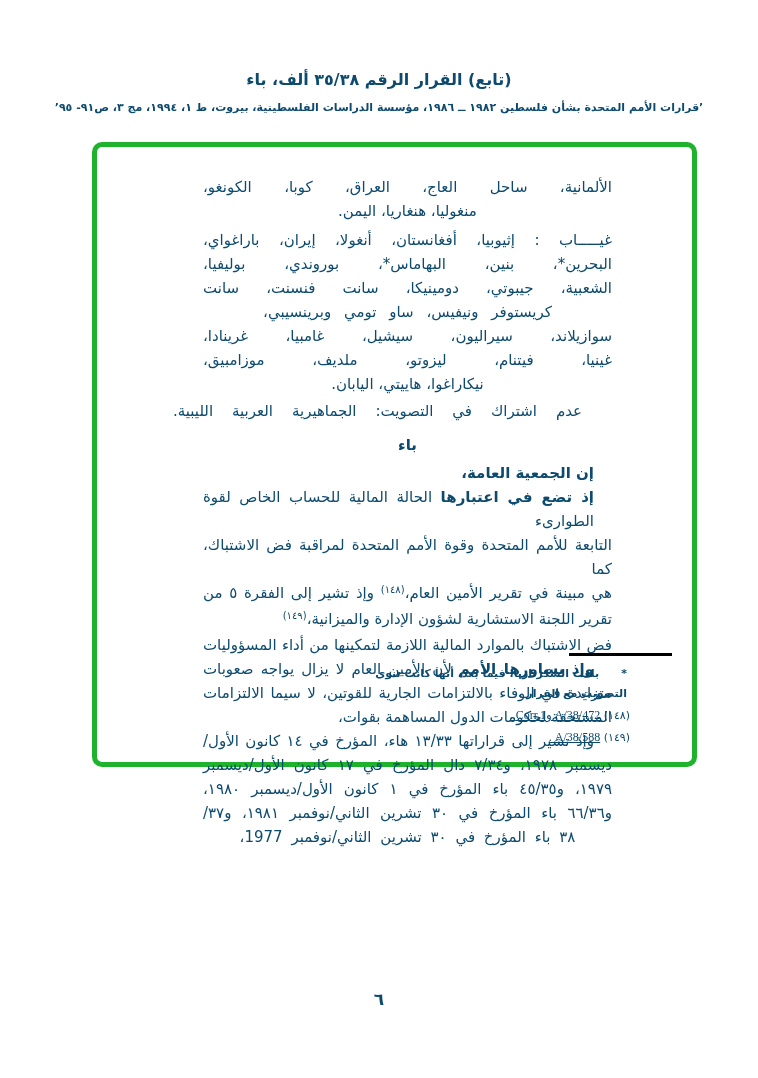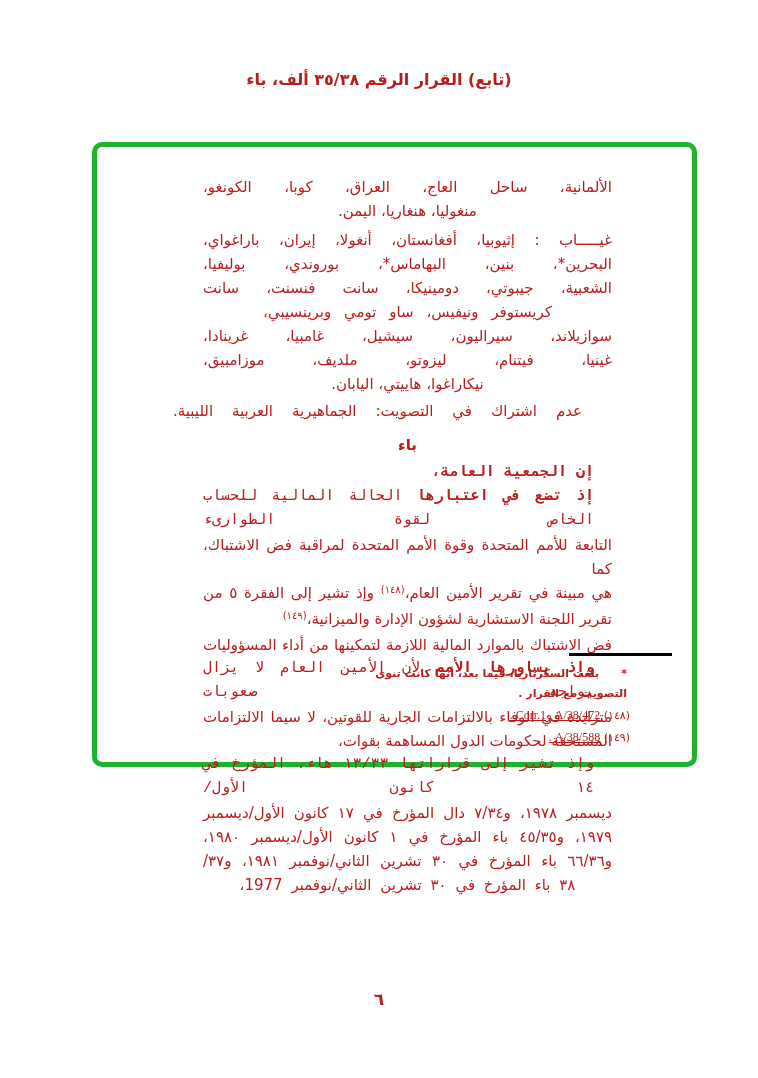--- a/index.html
+++ b/index.html
@@ -1,32 +1,32 @@
 <!DOCTYPE html>
 <html lang="ar" dir="rtl"><head>
 <meta charset="utf-8">
 <style>
   html,body{margin:0;padding:0;background:#e8e8e8;}
   .page{
     position:relative;width:758px;height:1078px;background:#ffffff;
-    font-family:"DejaVu Sans",sans-serif;color:#b91c1c;direction:rtl;overflow:hidden;
+    font-family:"DejaVu Sans",sans-serif;color:#0c4a6e;direction:rtl;overflow:hidden;
     margin:0 auto;
   }
   .hdr-title{position:absolute;top:70px;left:0;right:0;text-align:center;
     font-size:16px;font-weight:bold;letter-spacing:.2px;}
   .hdr-cite{position:absolute;top:101px;left:0;right:0;text-align:center;
     font-size:11px;font-weight:bold;white-space:nowrap;}
   .frame{position:absolute;left:92px;top:142px;width:605px;height:625px;
     box-sizing:border-box;border:5px solid #1fb32d;border-radius:10px;background:transparent;}
   .col{margin:28px 80px 0 106px;width:409px;}
   .ln{font-size:15px;line-height:24px;}
   .just{text-align:justify;text-align-last:justify;}
   .ctr{text-align:center;}
   .rgt{text-align:right;}
-  .ind{padding-right:18px;font-family:Liberation Mono, monospace;}
+  .ind{padding-right:18px;}
   .shiftL{position:relative;right:30px;}
   .spread8{word-spacing:8px;}
   .spread4{word-spacing:4px;}
   .gap5{height:5px;} .gap3{height:3px;}
   .b{font-weight:bold;}
   .sup{font-size:10px;position:relative;top:-5px;}
   .heading{text-align:center;font-weight:bold;font-size:15px;line-height:24px;margin:10px 0 4px 0;}
   .footnotes{position:absolute;bottom:14px;right:20px;width:330px;text-align:right;}
   .fn-rule{height:3px;width:103px;background:#000;}
   .fn1{font-size:11px;font-weight:bold;margin:8px 45px 0 0;line-height:20px;}
@@ -35,20 +35,21 @@
   .fn-latin{font-family:"Liberation Serif","DejaVu Sans",serif;font-size:12px;text-decoration:underline;}
   .pagenum{position:absolute;top:989px;left:0;right:0;text-align:center;
     font-size:17px;font-weight:bold;}
 </style>
 </head>
 <body>
 
 <div class="page">
 
   <div class="hdr-title">(تابع) القرار الرقم ٣٥/٣٨ ألف، باء</div>
+  <div class="hdr-cite">’قرارات الأمم المتحدة بشأن فلسطين ١٩٨٢ ــ ١٩٨٦، مؤسسة الدراسات الفلسطينية، بيروت، ط ١، ١٩٩٤، مج ٣، ص٩١- ٩٥’</div>
 
   <div class="frame">
     <div class="col">
 
       <div class="ln just">الألمانية، ساحل العاج، العراق، كوبا، الكونغو،</div>
       <div class="ln ctr">منغوليا، هنغاريا، اليمن.</div>
 
       <div class="gap5"></div>
 
       <div class="ln just">غيـــــاب : إثيوبيا، أفغانستان، أنغولا، إيران، باراغواي،</div>

